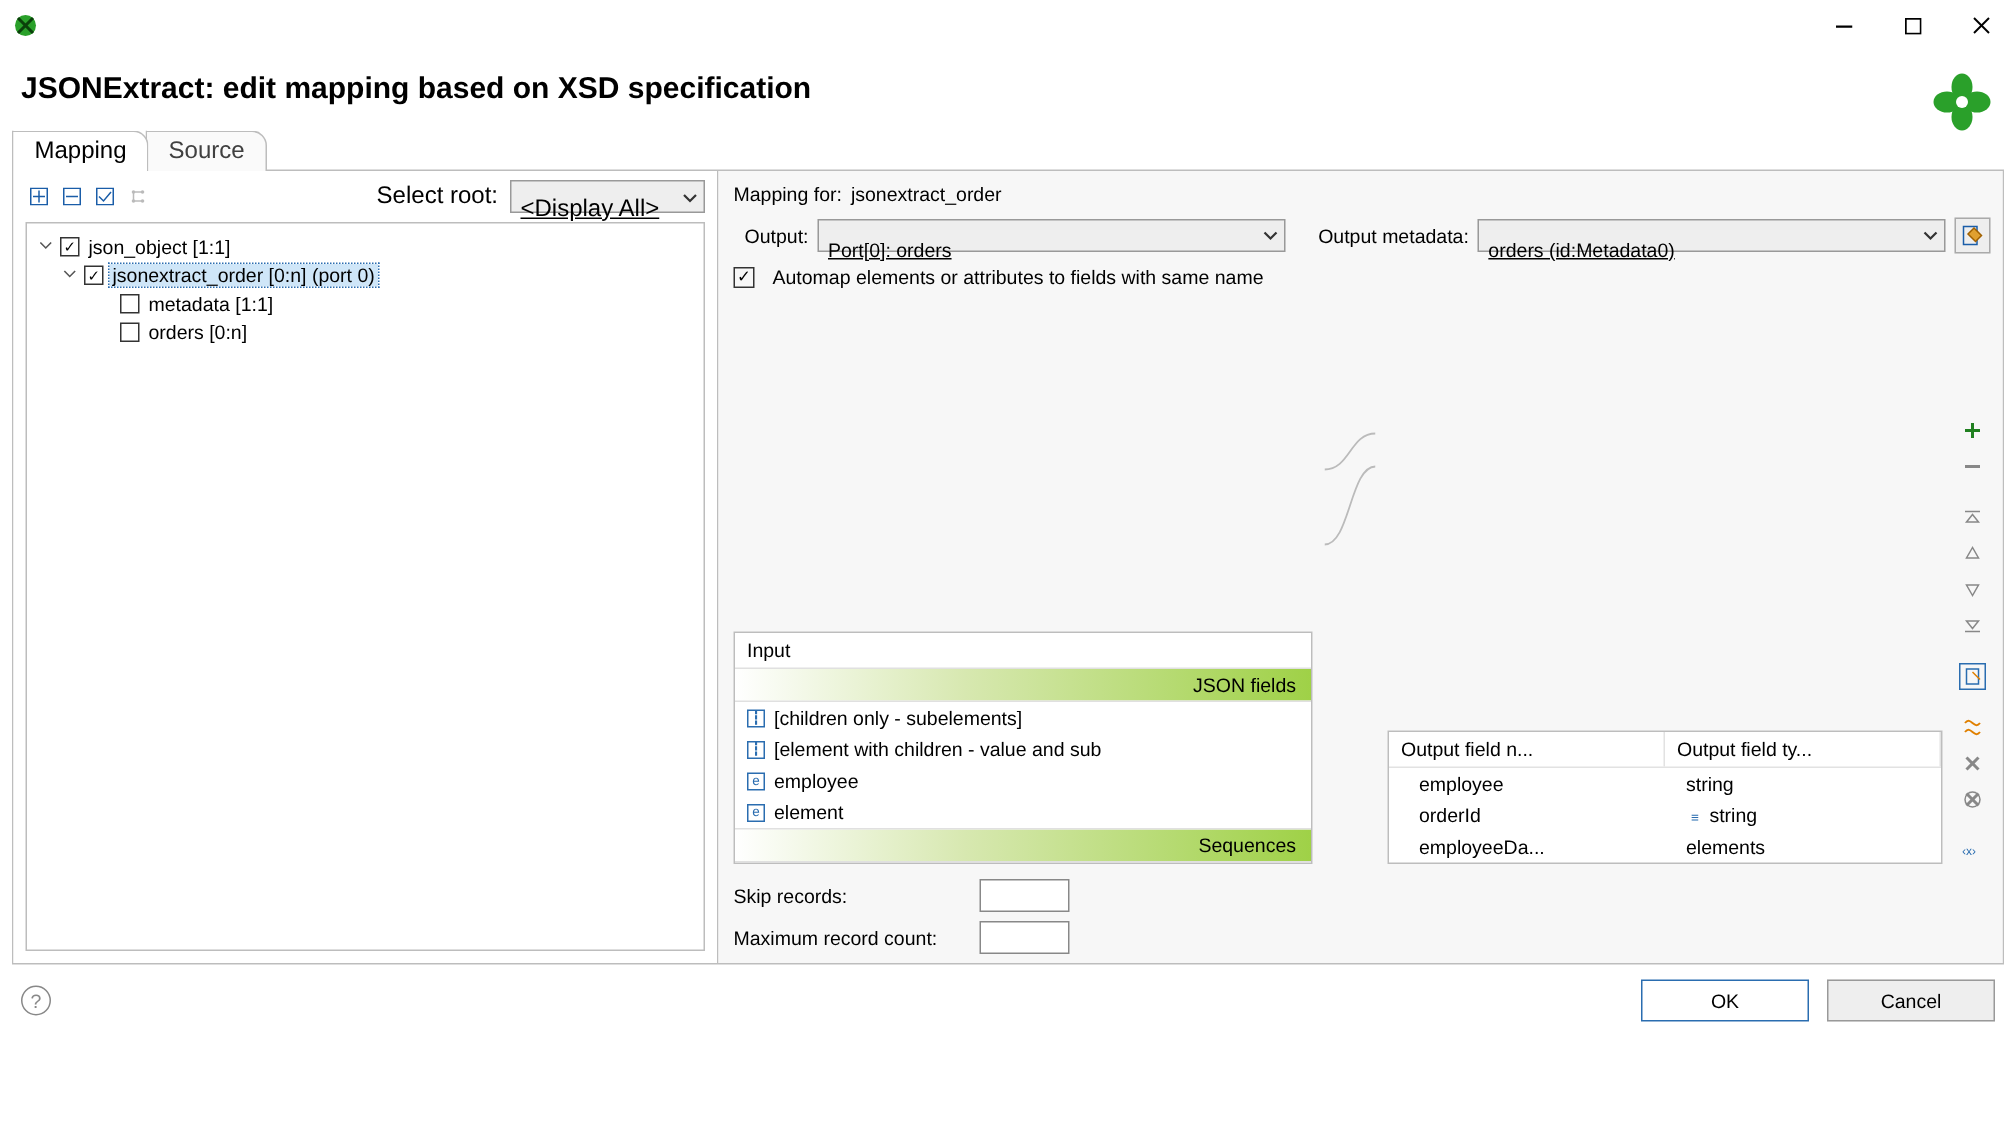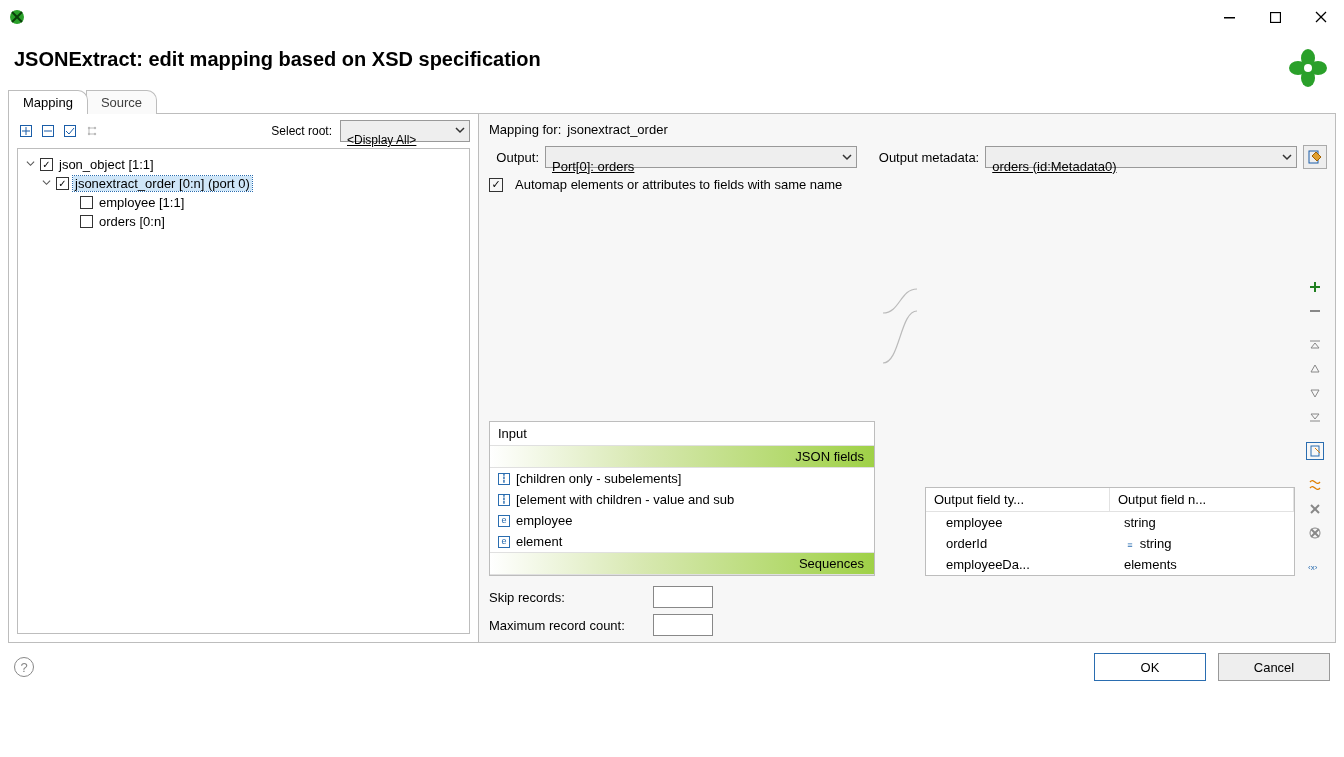--- a/index.html
+++ b/index.html
@@ -59,21 +59,21 @@
     align-items: flex-end;
     position: relative;
     height: 24px;
   }
   .tab {
     padding: 4px 14px 4px 14px;
     border: 1px solid #bdbdbd;
     border-bottom: none;
     background: #fff;
     border-top-right-radius: 10px;
-    font-size: 13px;
+    font-size: 16px;
     position: relative;
     bottom: -1px;
     z-index: 1;
   }
   .tab.active {
     z-index: 3;
   }
   .tab:not(.active) {
     color: #404040;
     background: #fafafa;
@@ -93,21 +93,21 @@
     border-right: 1px solid #bdbdbd;
     display: flex;
     flex-direction: column;
     background: #fff;
   }
   .left-toolbar {
     display: flex;
     align-items: center;
     padding: 6px 8px 6px 10px;
     gap: 8px;
-    font-size: 12px;
+    font-size: 16px;
     text-align: right;
   }
   .tb-icon {
     width: 14px; height: 14px;
     display: inline-flex; align-items: center; justify-content: center;
     color: #1a5da8;
   }
   .spacer { flex: 1; }
   .select-box {
     border: 1px solid #999;
@@ -441,21 +441,21 @@
             <svg width="9" height="9" viewBox="0 0 10 10">
                 <path d="M1 3 L5 7 L9 3" fill="none" stroke="#555" stroke-width="1.2"></path>
               </svg>
           </span>
           <span class="checkbox">✓</span>
           <span class="label-wrap">jsonextract_order [0:n] (port 0)</span>
         </div>
         <div class="tree-row indent2">
           <span class="twisty" style="visibility:hidden">·</span>
           <span class="checkbox"></span>
-          <span class="label-wrap">employee [1:1]</span>
+          <span class="label-wrap">metadata [1:1]</span>
         </div>
         <div class="tree-row indent2">
           <span class="twisty" style="visibility:hidden">·</span>
           <span class="checkbox"></span>
           <span class="label-wrap">orders [0:n]</span>
         </div>
       </div>
     </div>
 
     <div class="right-pane">
@@ -520,22 +520,22 @@
 
         <div class="connection-gap">
           <svg viewBox="0 0 34 320" preserveAspectRatio="none">
             <path d="M0 60 C 17 60, 17 36, 34 36" fill="none" stroke="#bbb" stroke-width="1.2"></path>
             <path d="M0 110 C 17 110, 17 58, 34 58" fill="none" stroke="#bbb" stroke-width="1.2"></path>
           </svg>
         </div>
 
         <div class="output-panel">
           <div class="output-headers">
+            <div>Output field n...</div>
             <div>Output field ty...</div>
-            <div>Output field n...</div>
           </div>
           <div class="output-row">
             <div style="padding-left:20px">employee</div>
             <div>string</div>
           </div>
           <div class="output-row">
             <div style="padding-left:20px">orderId</div>
             <div><span class="mini-icon">≡</span> <span>string</span></div>
           </div>
           <div class="output-row">

